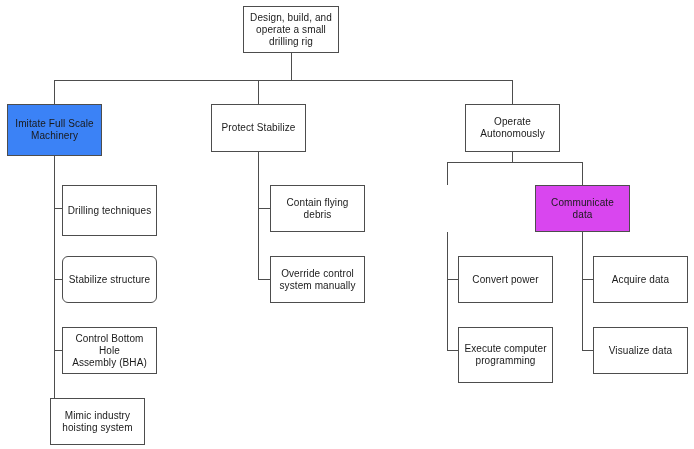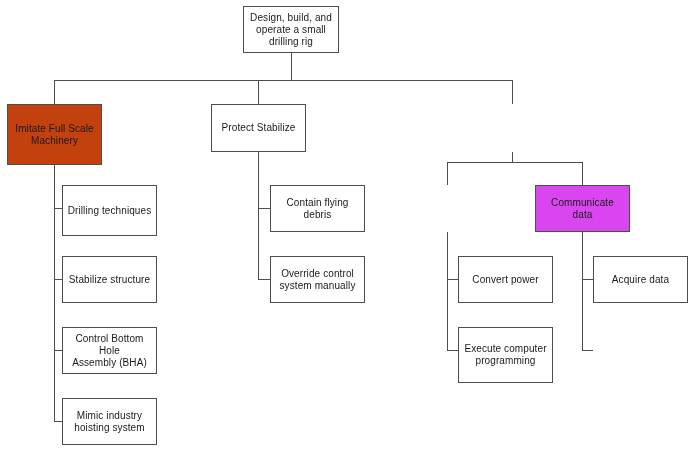--- a/index.html
+++ b/index.html
@@ -72,38 +72,42 @@
     <div class="edge h" style="left: 447px; top: 279px; width: 11px; background: rgb(77, 77, 77);"></div>
     <div class="edge h" style="left: 447px; top: 350px; width: 11px; background: rgb(77, 77, 77);"></div>
     <div class="edge v" style="left: 582px; top: 232px; height: 119px; background: rgb(77, 77, 77);"></div>
     <div class="edge h" style="left: 582px; top: 279px; width: 11px; background: rgb(77, 77, 77);"></div>
     <div class="edge h" style="left: 582px; top: 350px; width: 11px; background: rgb(77, 77, 77);"></div>
     <div class="node" style="left: 243px; top: 6px; width: 96px; height: 47px; border-color: rgb(77, 77, 77); background: rgb(255, 255, 255); color: rgb(26, 26, 26);">
       <span class="label">Design, build, and
 operate a small
 drilling rig</span>
     </div>
-    <div class="node" style="left: 7px; top: 104px; width: 95px; height: 61px; border-color: rgb(77, 77, 77); background: #c2410c; color: rgb(26, 26, 26);">
+    <div class="node" style="left: 7px; top: 104px; width: 95px; height: 52px; border-color: rgb(77, 77, 77); background: #3b82f6; color: rgb(26, 26, 26);">
       <span class="label">Imitate Full Scale
 Machinery</span>
     </div>
     <div class="node" style="left: 211px; top: 104px; width: 95px; height: 48px; border-color: rgb(77, 77, 77); background: rgb(255, 255, 255); color: rgb(26, 26, 26);">
       <span class="label">Protect Stabilize</span>
     </div>
+    <div class="node" style="left: 465px; top: 104px; width: 95px; height: 48px; border-color: rgb(77, 77, 77); background: rgb(255, 255, 255); color: rgb(26, 26, 26);">
+      <span class="label">Operate
+Autonomously</span>
+    </div>
     <div class="node" style="left: 62px; top: 185px; width: 95px; height: 51px; border-color: rgb(77, 77, 77); background: rgb(255, 255, 255); color: rgb(26, 26, 26);">
       <span class="label">Drilling techniques</span>
     </div>
-    <div class="node" style="left: 62px; top: 256px; width: 95px; height: 47px; border-color: rgb(77, 77, 77); background: rgb(255, 255, 255); color: rgb(26, 26, 26);">
+    <div class="node" style="left: 62px; top: 256px; width: 95px; height: 47px; border-color: rgb(77, 77, 77); background: rgb(255, 255, 255); color: rgb(26, 26, 26); border-radius: 6px;">
       <span class="label">Stabilize structure</span>
     </div>
     <div class="node" style="left: 62px; top: 327px; width: 95px; height: 47px; border-color: rgb(77, 77, 77); background: rgb(255, 255, 255); color: rgb(26, 26, 26);">
       <span class="label">Control Bottom Hole
 Assembly (BHA)</span>
     </div>
-    <div class="node" style="left: 62px; top: 398px; width: 95px; height: 47px; border-color: rgb(77, 77, 77); background: rgb(255, 255, 255); color: rgb(26, 26, 26);">
+    <div class="node" style="left: 50px; top: 398px; width: 95px; height: 47px; border-color: rgb(77, 77, 77); background: rgb(255, 255, 255); color: rgb(26, 26, 26);">
       <span class="label">Mimic industry
 hoisting system</span>
     </div>
     <div class="node" style="left: 270px; top: 185px; width: 95px; height: 47px; border-color: rgb(77, 77, 77); background: rgb(255, 255, 255); color: rgb(26, 26, 26);">
       <span class="label">Contain flying debris</span>
     </div>
     <div class="node" style="left: 270px; top: 256px; width: 95px; height: 47px; border-color: rgb(77, 77, 77); background: rgb(255, 255, 255); color: rgb(26, 26, 26); align-items: center;">
       <span class="label">Override control
 system manually</span>
     </div>
@@ -113,13 +117,16 @@
     <div class="node" style="left: 458px; top: 256px; width: 95px; height: 47px; border-color: rgb(77, 77, 77); background: rgb(255, 255, 255); color: rgb(26, 26, 26);">
       <span class="label">Convert power</span>
     </div>
     <div class="node" style="left: 458px; top: 327px; width: 95px; height: 56px; border-color: rgb(77, 77, 77); background: rgb(255, 255, 255); color: rgb(26, 26, 26);">
       <span class="label">Execute computer
 programming</span>
     </div>
     <div class="node" style="left: 593px; top: 256px; width: 95px; height: 47px; border-color: rgb(77, 77, 77); background: rgb(255, 255, 255); color: rgb(26, 26, 26);">
       <span class="label">Acquire data</span>
     </div>
+    <div class="node" style="left: 593px; top: 327px; width: 95px; height: 47px; border-color: rgb(77, 77, 77); background: rgb(255, 255, 255); color: rgb(26, 26, 26);">
+      <span class="label">Visualize data</span>
+    </div>
   </div>
 
 </body></html>

